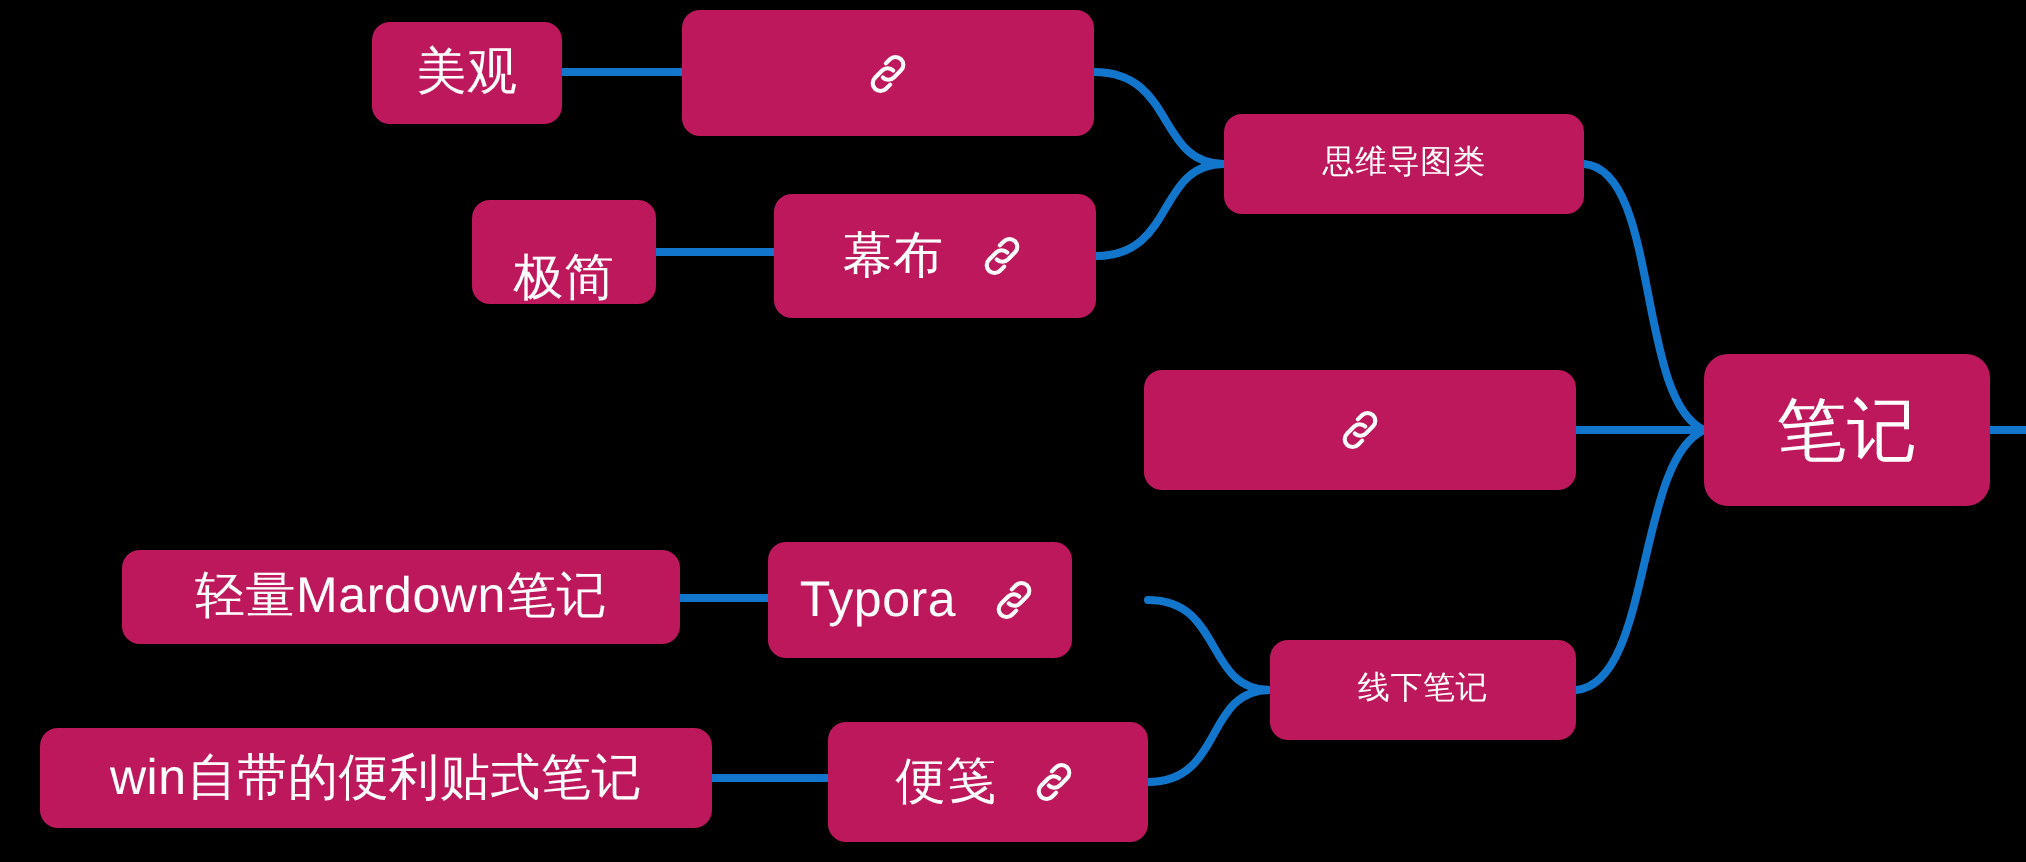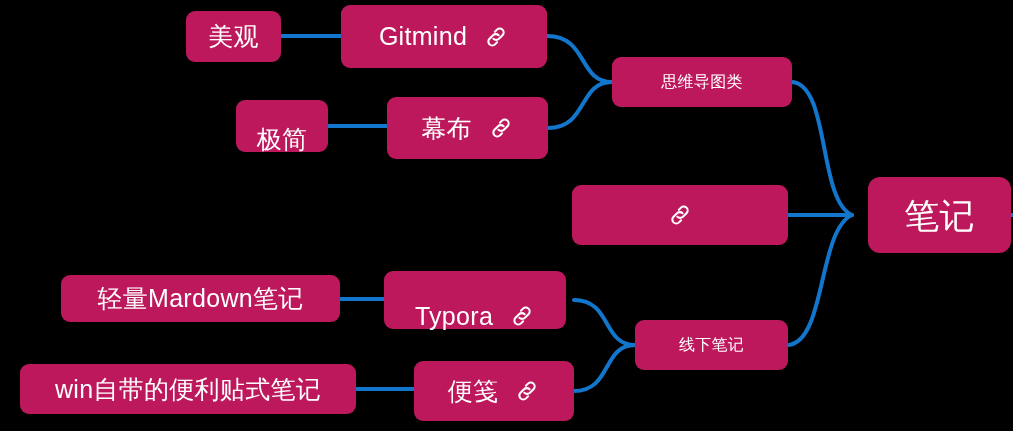--- a/index.html
+++ b/index.html
@@ -38,21 +38,20 @@
     white-space: nowrap;
     z-index: 2;
   }
   .node .label {
     color: #FFFFFF;
     line-height: 1;
     letter-spacing: 0.3px;
   }
   .node.root {
     border-radius: 12px;
-    margin-left: 16px;
   }
   .node.root .label {
     font-size: 35px;
   }
   .node.branch .label {
     font-size: 16px;
   }
   .node.leaf .label {
     font-size: 25px;
   }
@@ -104,21 +103,20 @@
           <svg viewBox="0 0 24 24" fill="none" stroke="#FFFFFF" stroke-width="1.9" stroke-linecap="round">
             <path d="M9.6 13.6 a3.6 3.6 0 0 0 5.1 0 l3.3-3.3 a3.6 3.6 0 0 0 -5.1-5.1 l-1.9 1.9"></path>
             <path d="M14.4 10.4 a3.6 3.6 0 0 0 -5.1 0 l-3.3 3.3 a3.6 3.6 0 0 0 5.1 5.1 l1.9-1.9"></path>
           </svg>
         </span>
       </div>
       <div class="node branch" style="left: 635px; top: 320px; width: 153px; height: 50px;">
         <span class="label">线下笔记</span>
       </div>
       <div class="node leaf" style="left: 341px; top: 5px; width: 206px; height: 63px;">
-        <span class="label">Gitmind</span>
         <span class="link-icon">
           <svg viewBox="0 0 24 24" fill="none" stroke="#FFFFFF" stroke-width="1.9" stroke-linecap="round">
             <path d="M9.6 13.6 a3.6 3.6 0 0 0 5.1 0 l3.3-3.3 a3.6 3.6 0 0 0 -5.1-5.1 l-1.9 1.9"></path>
             <path d="M14.4 10.4 a3.6 3.6 0 0 0 -5.1 0 l-3.3 3.3 a3.6 3.6 0 0 0 5.1 5.1 l1.9-1.9"></path>
           </svg>
         </span>
       </div>
       <div class="node leaf" style="left: 387px; top: 97px; width: 161px; height: 62px;">
         <span class="label">幕布</span>
         <span class="link-icon">
@@ -127,21 +125,21 @@
             <path d="M14.4 10.4 a3.6 3.6 0 0 0 -5.1 0 l-3.3 3.3 a3.6 3.6 0 0 0 5.1 5.1 l1.9-1.9"></path>
           </svg>
         </span>
       </div>
       <div class="node tag" style="left: 186px; top: 11px; width: 95px; height: 51px;">
         <span class="label">美观</span>
       </div>
       <div class="node tag" style="left: 236px; top: 100px; width: 92px; height: 52px; align-items: flex-end;">
         <span class="label">极简</span>
       </div>
-      <div class="node leaf" style="left: 384px; top: 271px; width: 182px; height: 58px; align-items: flex-end;">
+      <div class="node leaf" style="left: 384px; top: 271px; width: 152px; height: 58px;">
         <span class="label">Typora</span>
         <span class="link-icon">
           <svg viewBox="0 0 24 24" fill="none" stroke="#FFFFFF" stroke-width="1.9" stroke-linecap="round">
             <path d="M9.6 13.6 a3.6 3.6 0 0 0 5.1 0 l3.3-3.3 a3.6 3.6 0 0 0 -5.1-5.1 l-1.9 1.9"></path>
             <path d="M14.4 10.4 a3.6 3.6 0 0 0 -5.1 0 l-3.3 3.3 a3.6 3.6 0 0 0 5.1 5.1 l1.9-1.9"></path>
           </svg>
         </span>
       </div>
       <div class="node leaf" style="left: 414px; top: 361px; width: 160px; height: 60px;">
         <span class="label">便笺</span>

